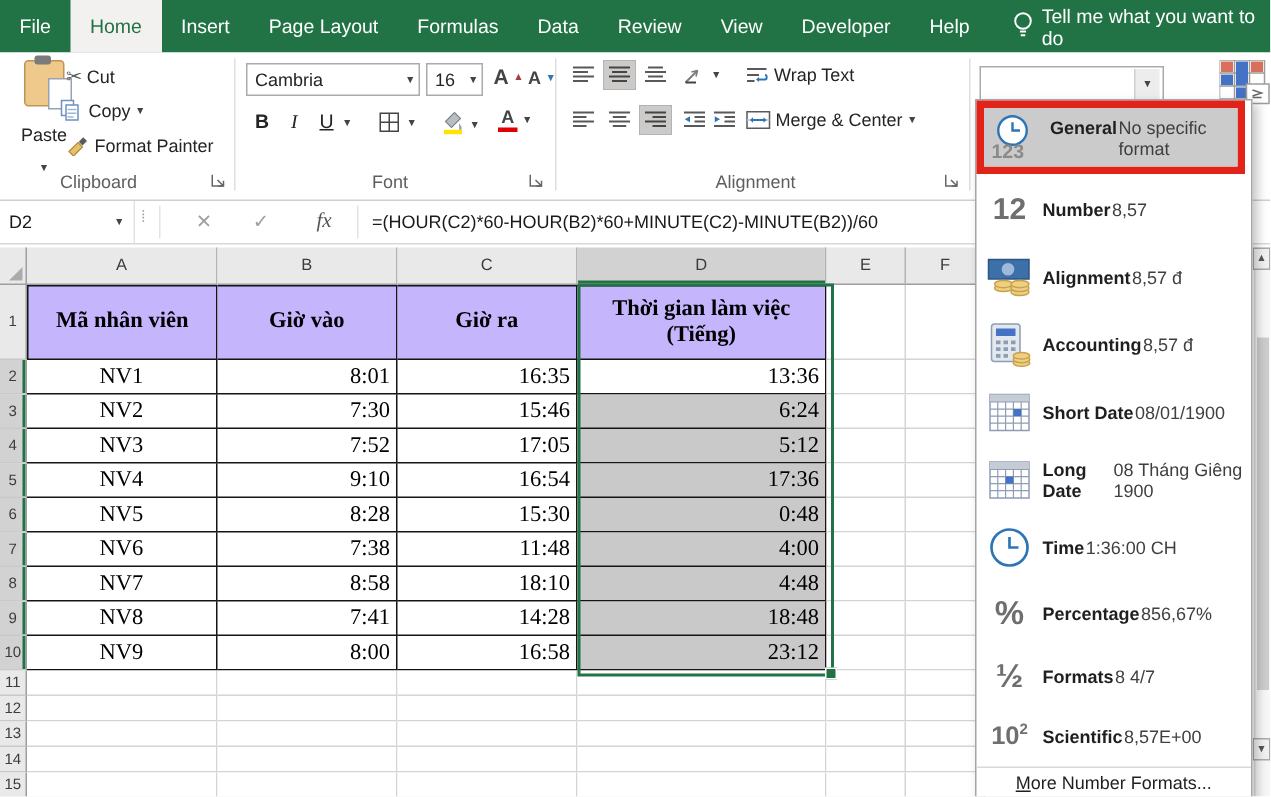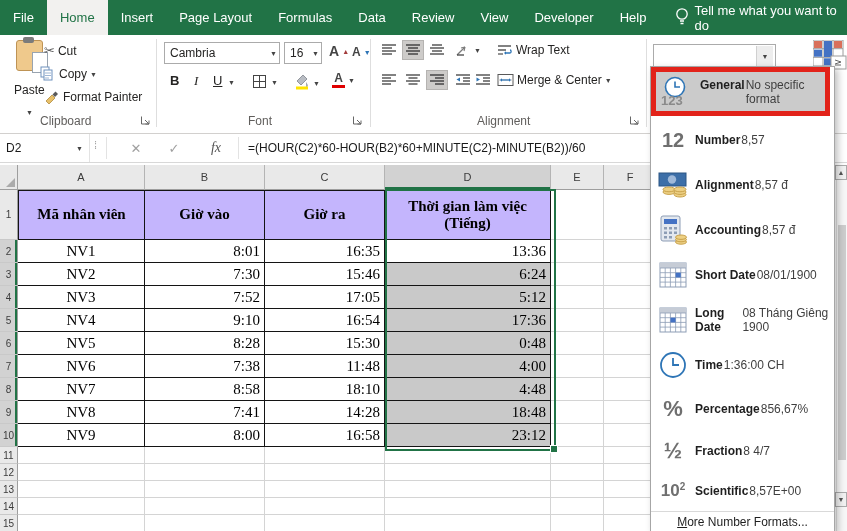--- a/index.html
+++ b/index.html
@@ -587,21 +587,21 @@
       <div class="fmt h43">
         <div class="fmt-ic bigglyph" style="font-size:22px">%</div>
         <div class="fmt-tx">
             <span class="fmt-name">Percentage</span>
             <span class="fmt-ex">856,67%</span>
           </div>
       </div>
       <div class="fmt h42">
         <div class="fmt-ic bigglyph" style="font-size:22px">½</div>
         <div class="fmt-tx">
-            <span class="fmt-name">Fraction</span>
+            <span class="fmt-name">Formats</span>
             <span class="fmt-ex">8 4/7</span>
           </div>
       </div>
       <div class="fmt h37">
         <div class="fmt-ic bigglyph" style="font-size:17px">
             <span>10</span>
             <sup style="font-size:10px">2</sup>
           </div>
         <div class="fmt-tx">
             <span class="fmt-name">Scientific</span>

